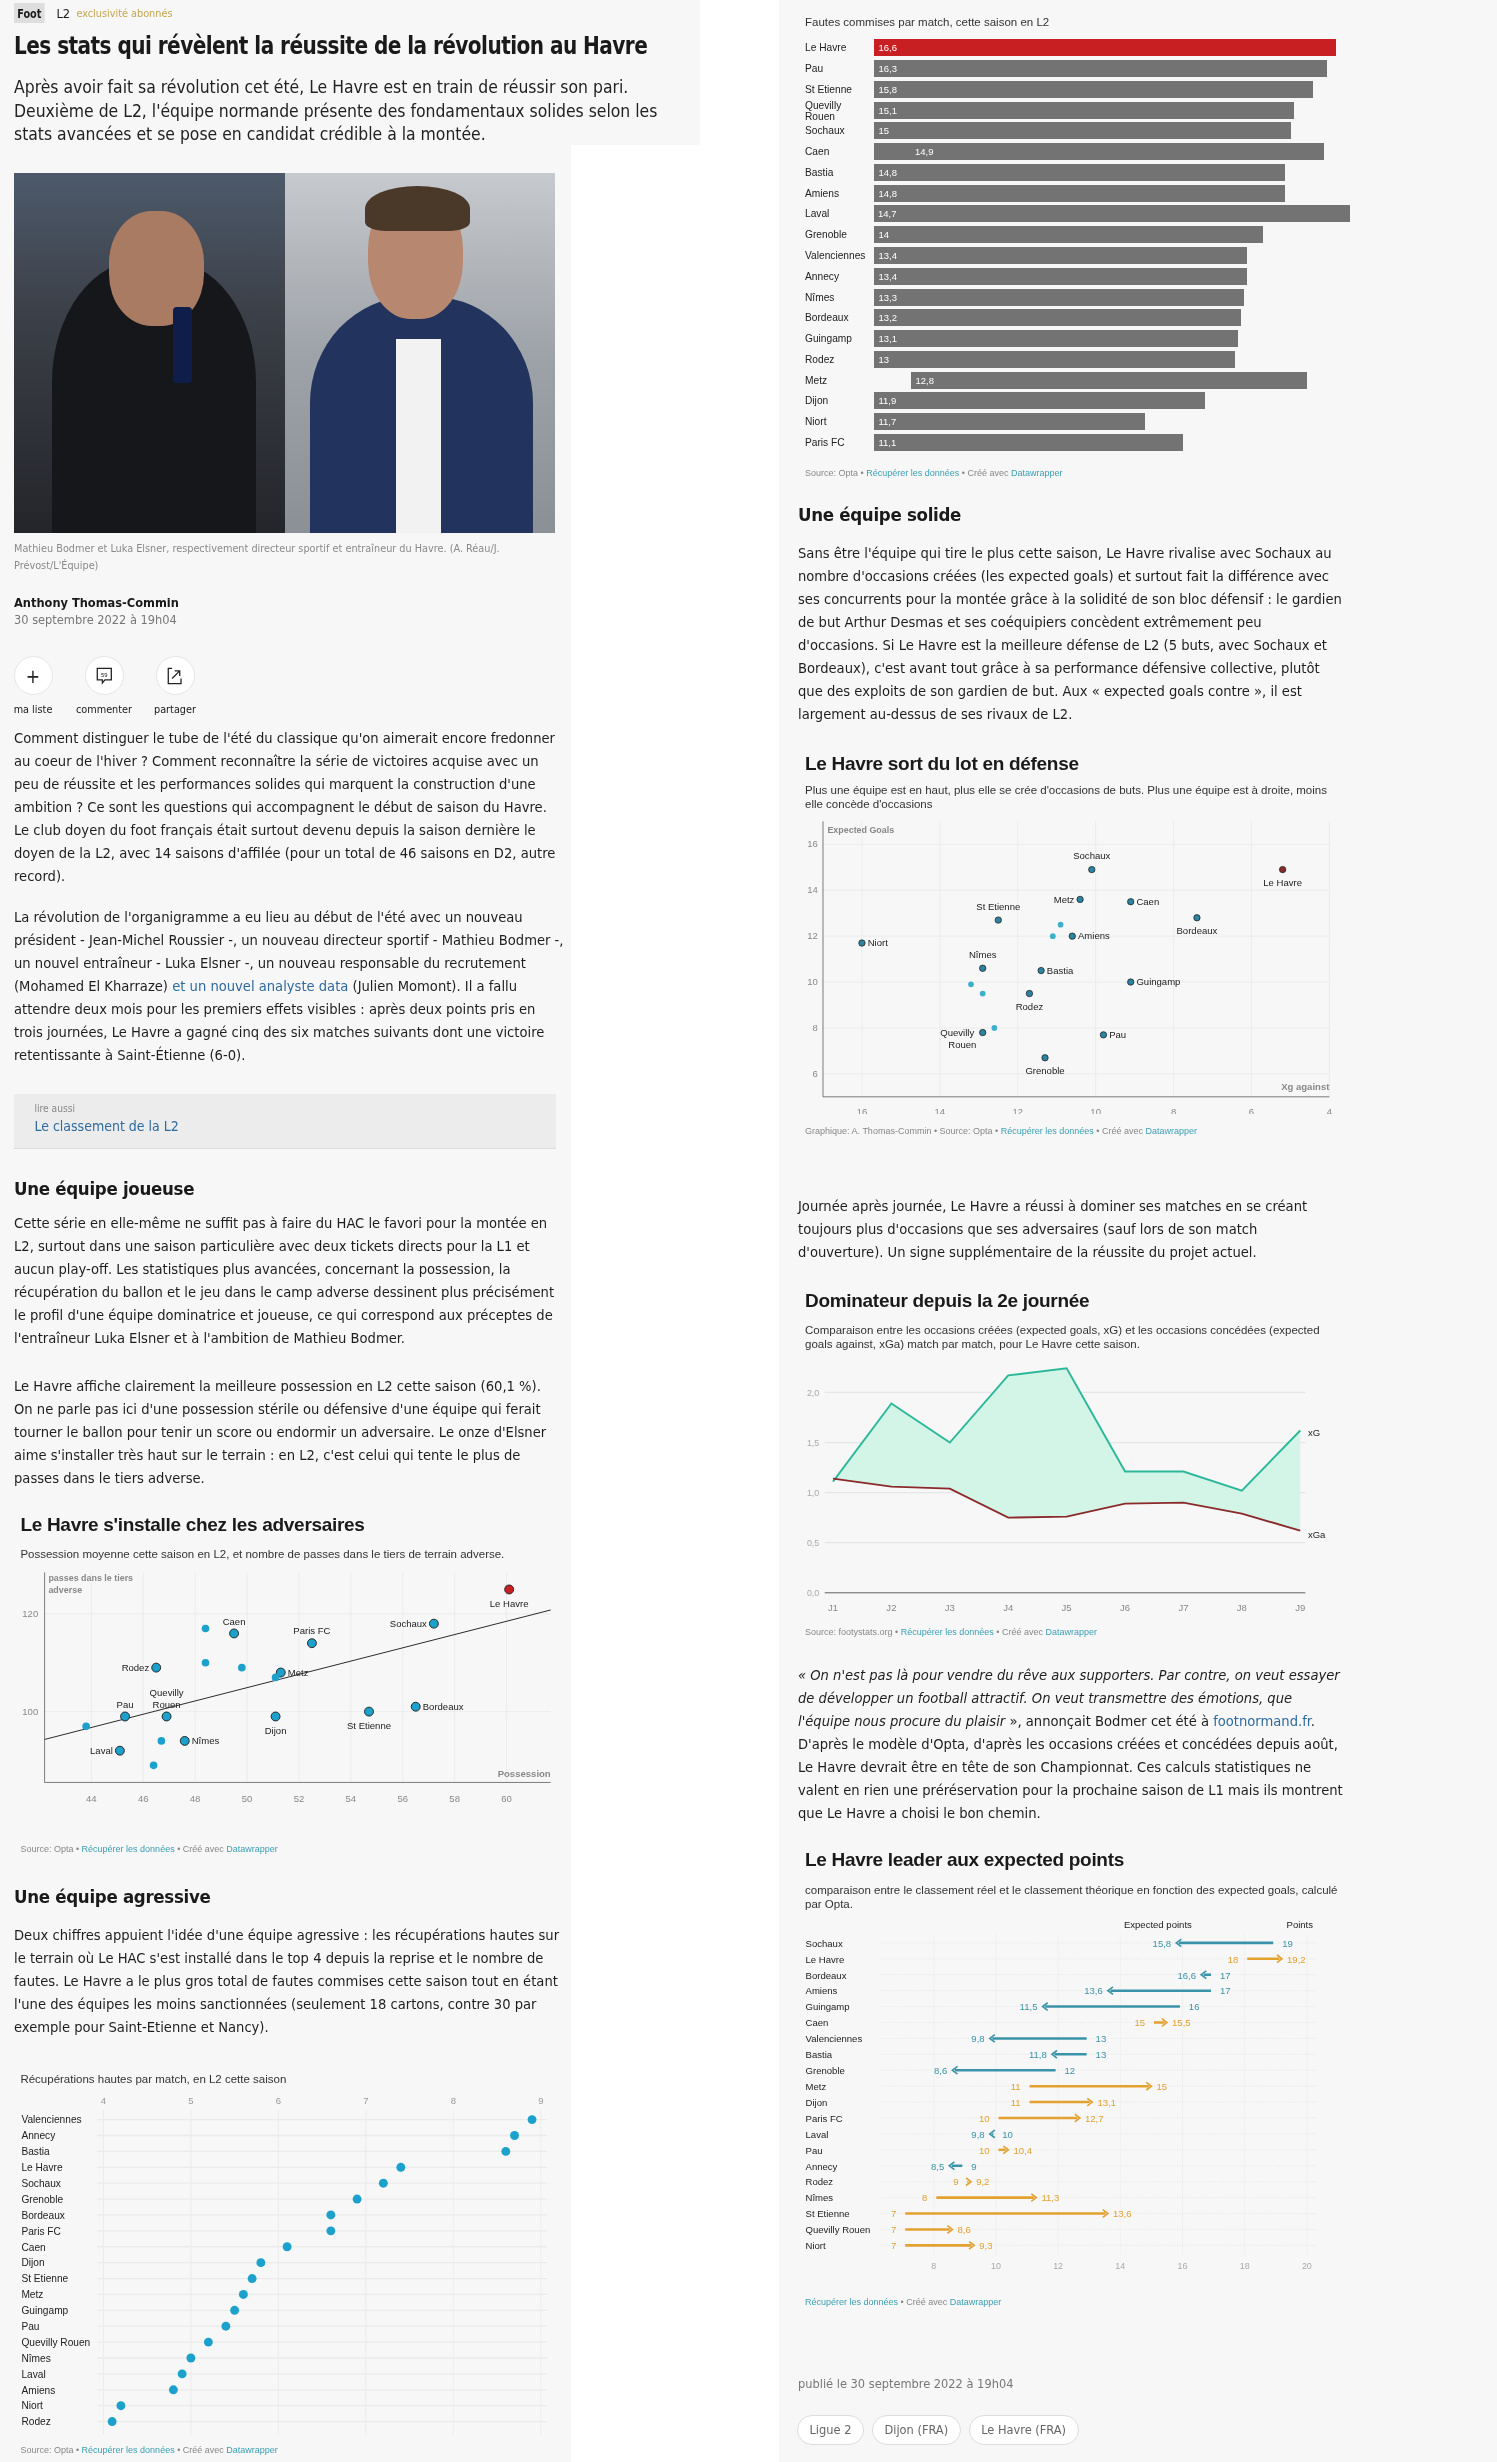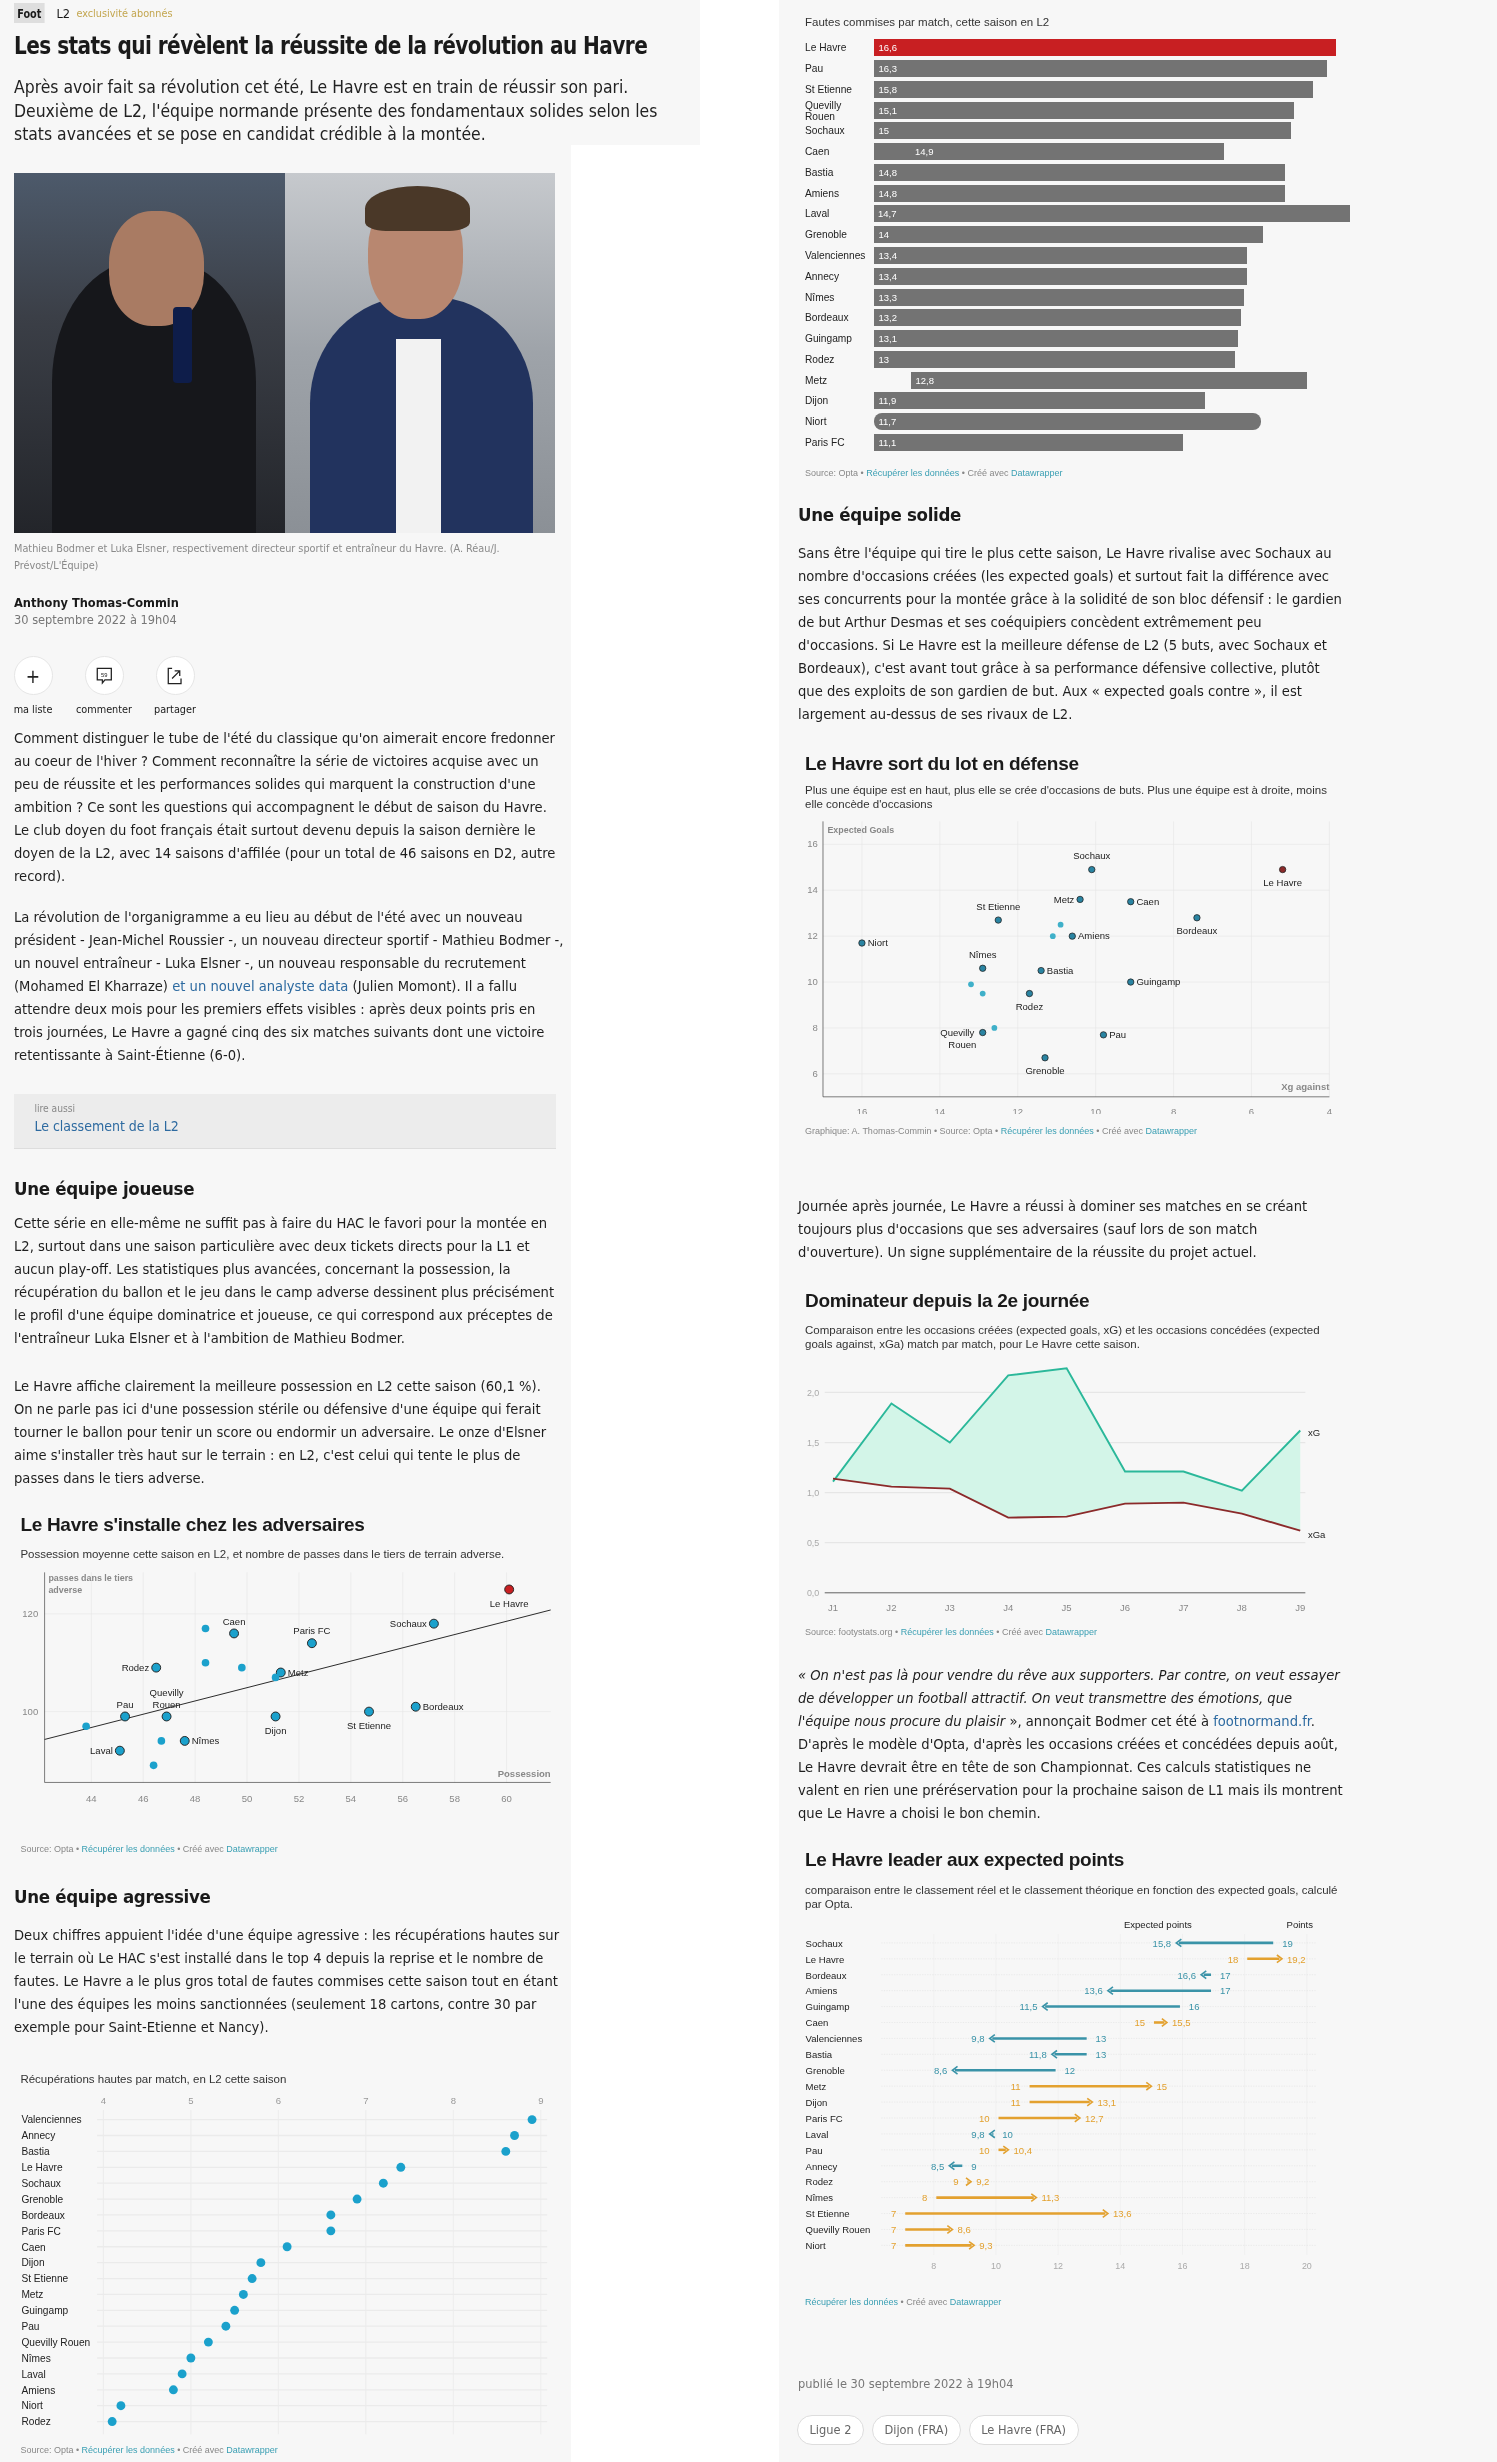--- a/index.html
+++ b/index.html
@@ -280,21 +280,21 @@
     <div class="bar-row" style="top: 102px;">
       <div class="bl">Quevilly Rouen</div>
       <div class="bb" style="width: 420px;">15,1</div>
     </div>
     <div class="bar-row" style="top: 122px;">
       <div class="bl">Sochaux</div>
       <div class="bb" style="width: 417px;">15</div>
     </div>
     <div class="bar-row" style="top: 143px;">
       <div class="bl">Caen</div>
-      <div class="bb" style="width: 350px; padding-left: 41px;">14,9</div>
+      <div class="bb" style="width: 450px; padding-left: 41px;">14,9</div>
     </div>
     <div class="bar-row" style="top: 164px;">
       <div class="bl">Bastia</div>
       <div class="bb" style="width: 411px;">14,8</div>
     </div>
     <div class="bar-row" style="top: 185px;">
       <div class="bl">Amiens</div>
       <div class="bb" style="width: 411px;">14,8</div>
     </div>
     <div class="bar-row" style="top: 205px;">
@@ -332,21 +332,21 @@
     <div class="bar-row" style="top: 372px;">
       <div class="bl">Metz</div>
       <div class="bb" style="width: 396px; margin-left: 37px;">12,8</div>
     </div>
     <div class="bar-row" style="top: 392px;">
       <div class="bl">Dijon</div>
       <div class="bb" style="width: 331px;">11,9</div>
     </div>
     <div class="bar-row" style="top: 413px;">
       <div class="bl">Niort</div>
-      <div class="bb" style="width: 387px; border-radius: 8px;">11,7</div>
+      <div class="bb" style="width: 271px;">11,7</div>
     </div>
     <div class="bar-row" style="top: 434px;">
       <div class="bl">Paris FC</div>
       <div class="bb" style="width: 309px;">11,1</div>
     </div>
   </div>
 <div class="abs dwfoot" style="left:805px;top:468px"><span>Source: Opta</span><span> • </span><span class="lk">Récupérer les données</span><span> • </span><span>Créé avec</span> <span class="lk">Datawrapper</span></div>
 
 <h2 class="abs sec" style="left:798px;top:504px">Une équipe solide</h2>
 <p class="abs body" style="left:798px;top:541px;width:547px">Sans être l'équipe qui tire le plus cette saison, Le Havre rivalise avec Sochaux au nombre d'occasions créées (les expected goals) et surtout fait la différence avec ses concurrents pour la montée grâce à la solidité de son bloc défensif : le gardien de but Arthur Desmas et ses coéquipiers concèdent extrêmement peu d'occasions. Si Le Havre est la meilleure défense de L2 (5 buts, avec Sochaux et Bordeaux), c'est avant tout grâce à sa performance défensive collective, plutôt que des exploits de son gardien de but. Aux « expected goals contre », il est largement au-dessus de ses rivaux de L2.</p>

